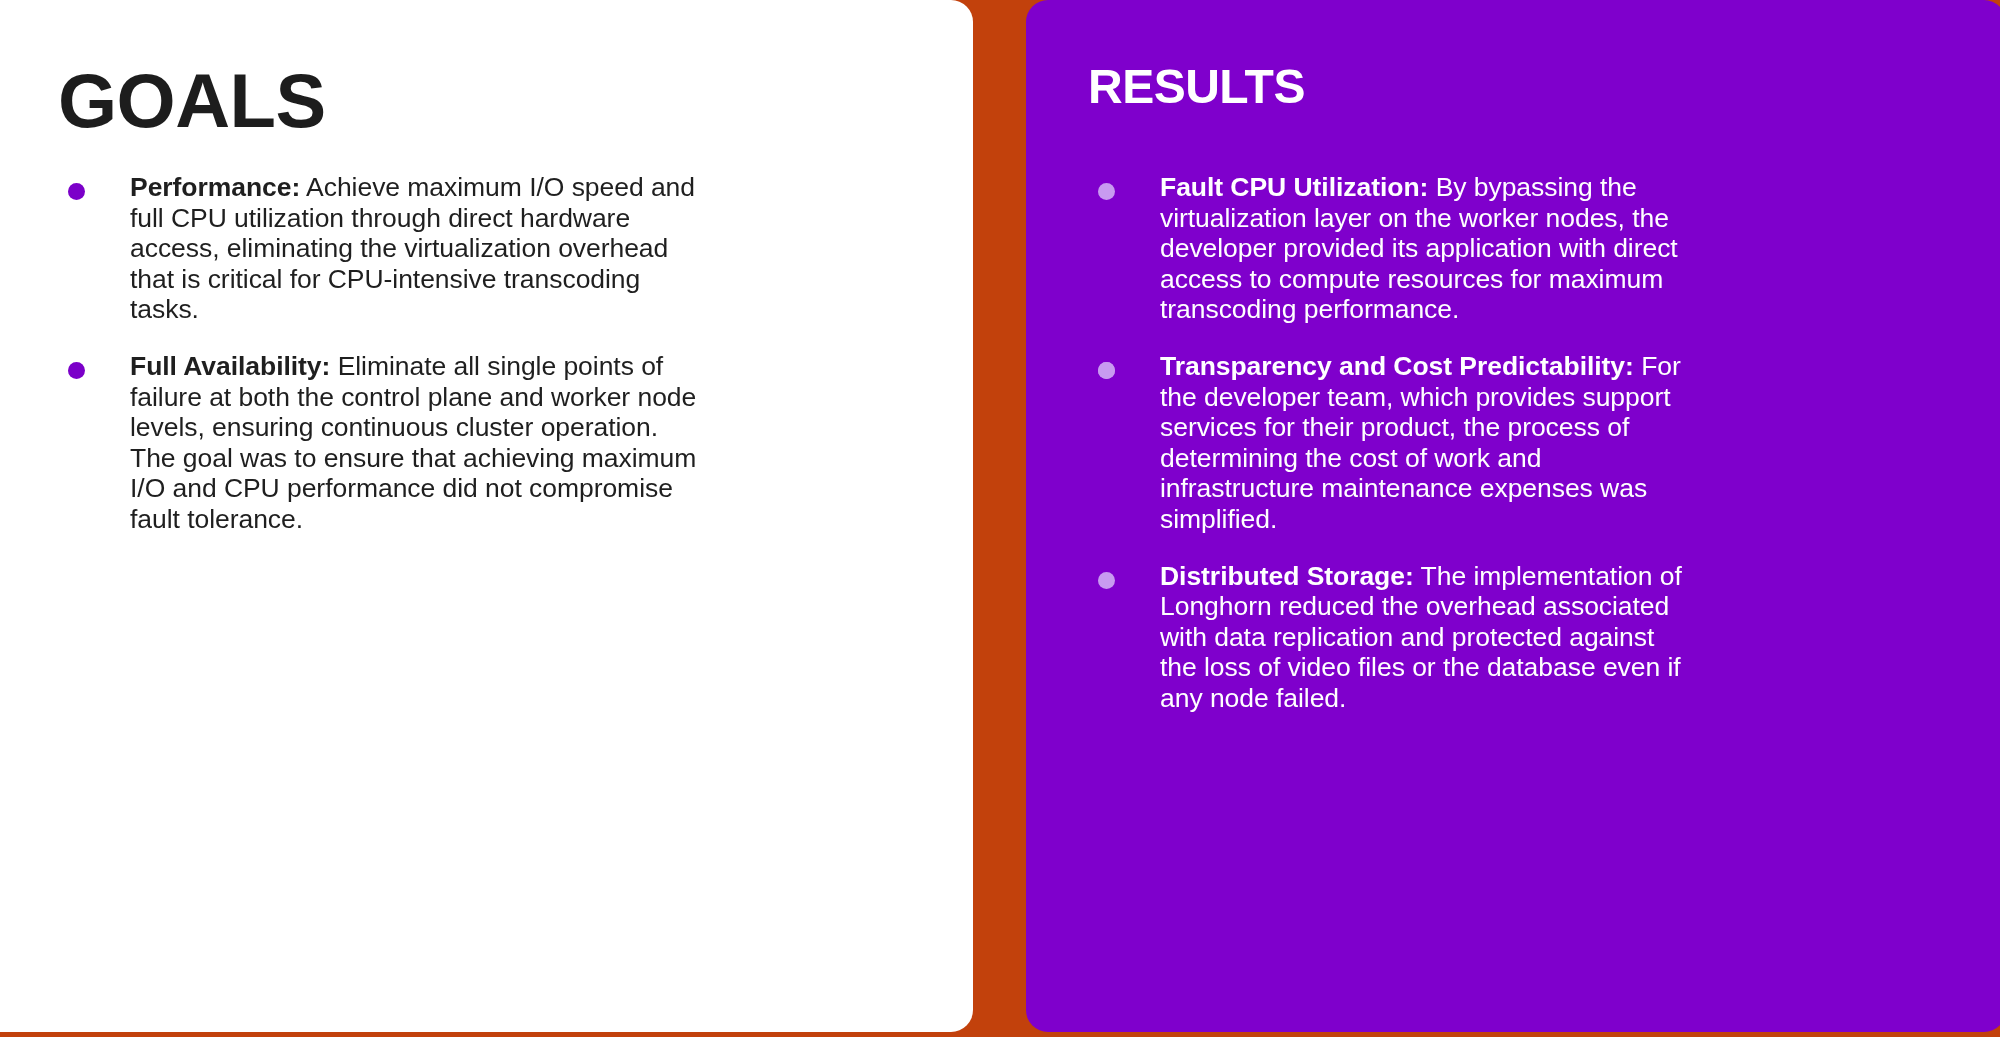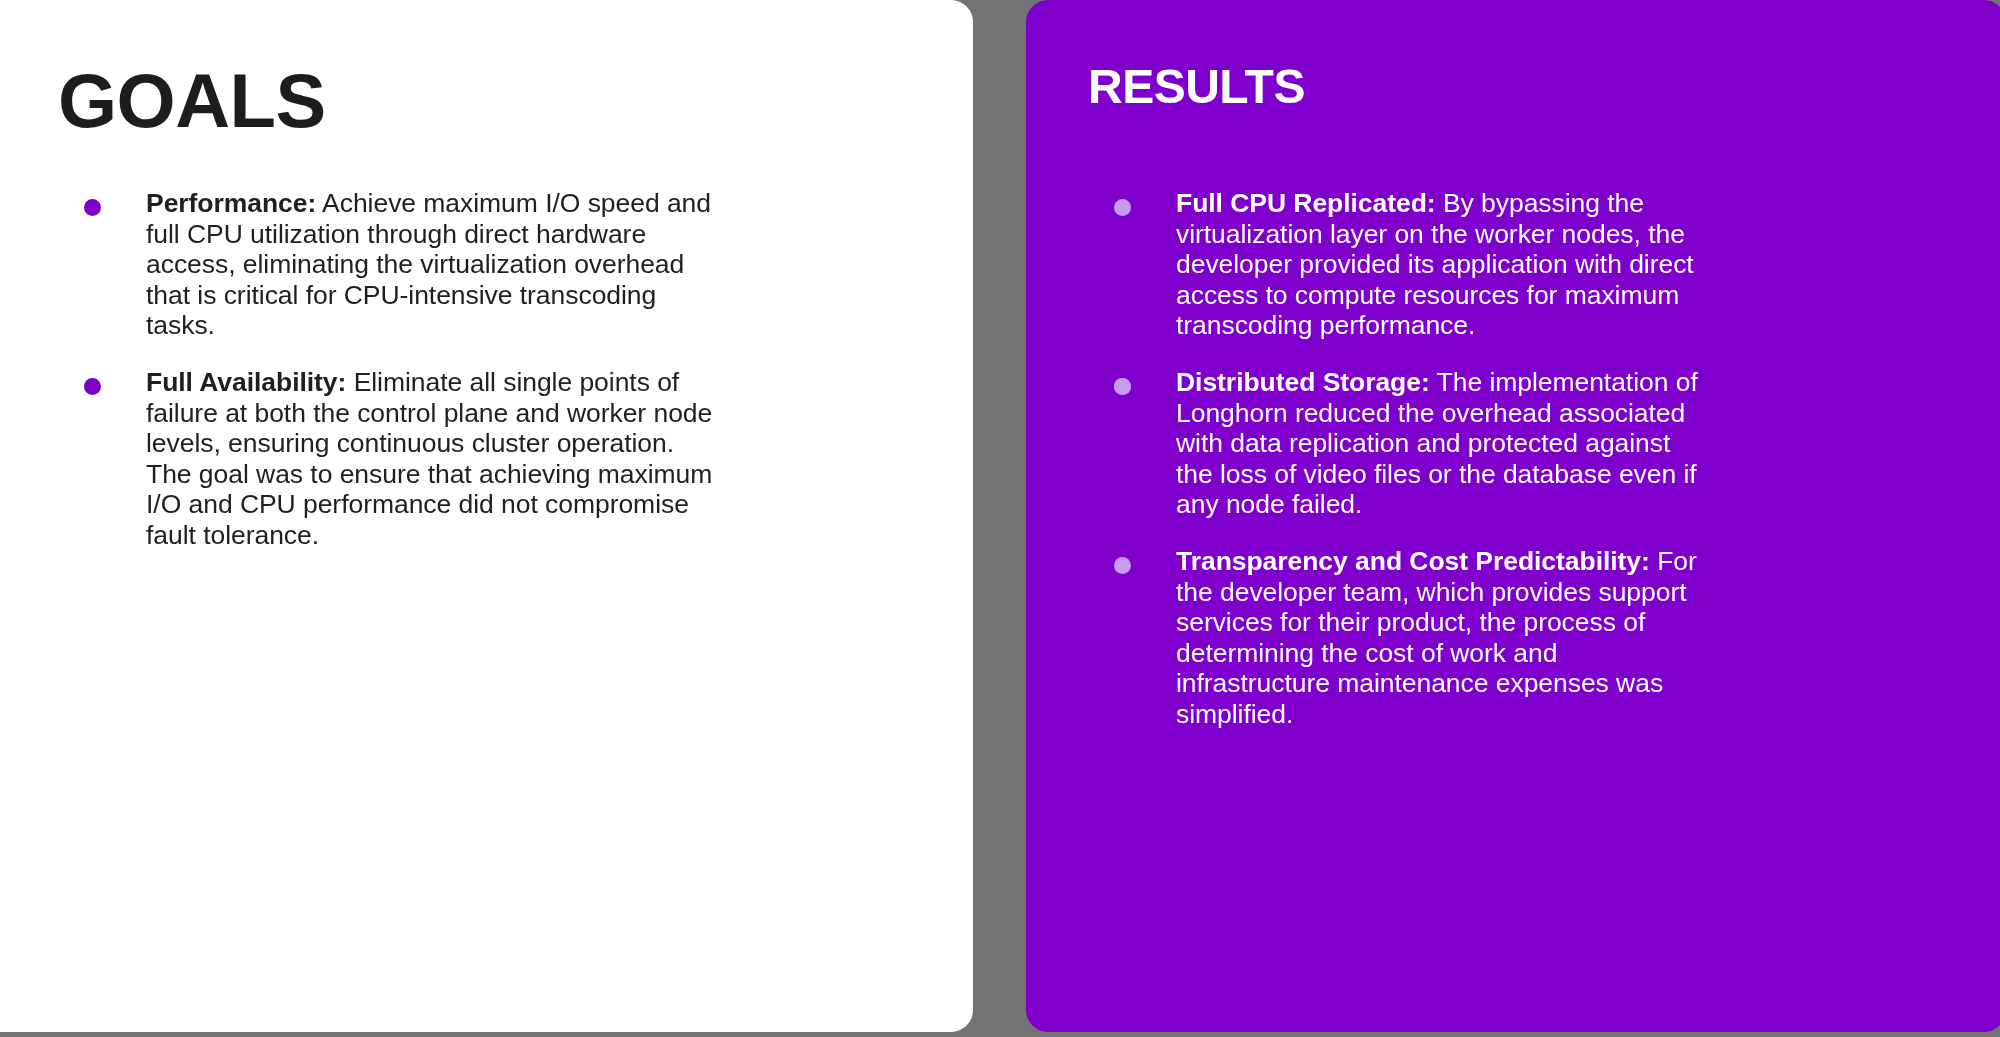--- a/index.html
+++ b/index.html
@@ -12,21 +12,21 @@
     height: 1037px;
     overflow: hidden;
     font-family: "Liberation Sans", sans-serif;
     -webkit-font-smoothing: antialiased;
   }
 
   .stage {
     position: relative;
     width: 2000px;
     height: 1037px;
-    background: #737373;
+    background: #c2410c;
   }
 
   
   .panel {
     position: absolute;
     box-sizing: border-box;
     overflow: hidden;
   }
 
   .panel-goals {
@@ -70,21 +70,21 @@
     left: 62px;
     top: 63px;
     font-size: 48px;
     color: #FFFFFF;
   }
 
   
   .bullet-list {
     position: absolute;
     list-style: none;
-    margin: 16px;
+    margin: 0;
     padding: 0;
   }
 
   .list-goals {
     left: 60px;
     top: 172px;
     width: 650px;
   }
 
   .list-results {
@@ -158,32 +158,32 @@
   </ul>
 
   <section class="panel panel-results">
     <h1 class="heading heading-results">RESULTS</h1>
   </section>
 
   <ul class="bullet-list list-results">
 
     <li class="bullet-item">
       <span class="bullet-dot"></span>
-      <span class="bullet-text"><span class="bullet-term">Full CPU Replicated:</span><span class="bullet-body"> By bypassing the virtualization layer on the worker nodes, the developer provided its application with direct access to compute resources for maximum transcoding performance.</span></span>
+      <span class="bullet-text"><span class="bullet-term">Fault CPU Utilization:</span><span class="bullet-body"> By bypassing the virtualization layer on the worker nodes, the developer provided its application with direct access to compute resources for maximum transcoding performance.</span></span>
     </li>
 
     <li class="bullet-item">
       <span class="bullet-dot"></span>
     </li>
 
     <li class="bullet-item">
       <span class="bullet-dot"></span>
-      <span class="bullet-text"><span class="bullet-term">Distributed Storage:</span><span class="bullet-body"> The implementation of Longhorn reduced the overhead associated with data replication and protected against the loss of video files or the database even if any node failed.</span></span>
+      <span class="bullet-text"><span class="bullet-term">Transparency and Cost Predictability:</span><span class="bullet-body"> For the developer team, which provides support services for their product, the process of determining the cost of work and infrastructure maintenance expenses was simplified.</span></span>
     </li>
 
     <li class="bullet-item">
       <span class="bullet-dot"></span>
-      <span class="bullet-text"><span class="bullet-term">Transparency and Cost Predictability:</span><span class="bullet-body"> For the developer team, which provides support services for their product, the process of determining the cost of work and infrastructure maintenance expenses was simplified.</span></span>
+      <span class="bullet-text"><span class="bullet-term">Distributed Storage:</span><span class="bullet-body"> The implementation of Longhorn reduced the overhead associated with data replication and protected against the loss of video files or the database even if any node failed.</span></span>
     </li>
 
   </ul>
 
 </div>
 
 </body></html>

